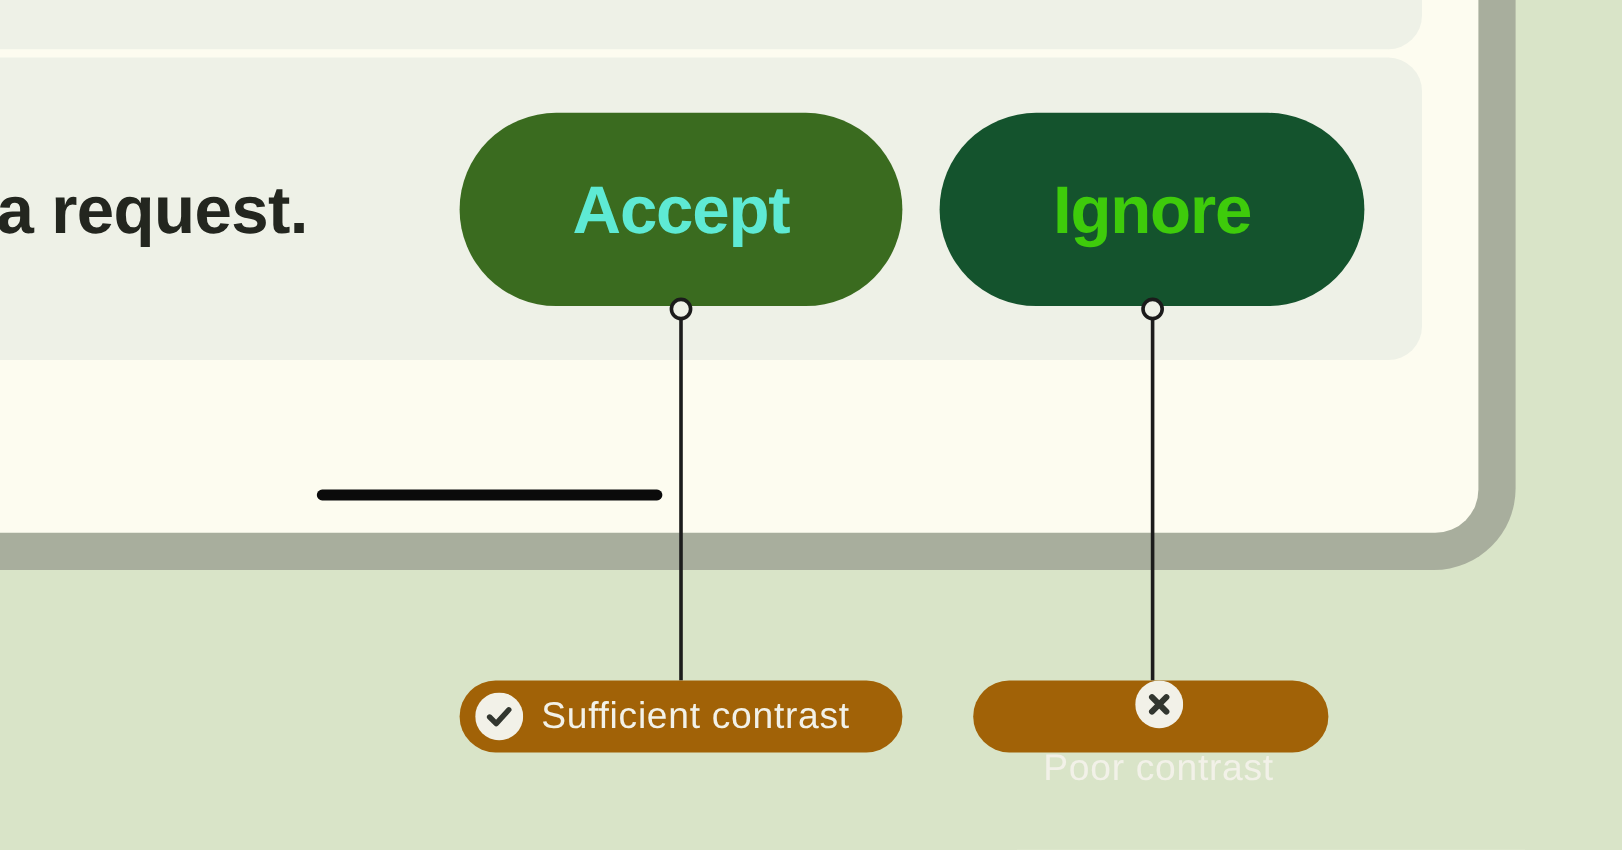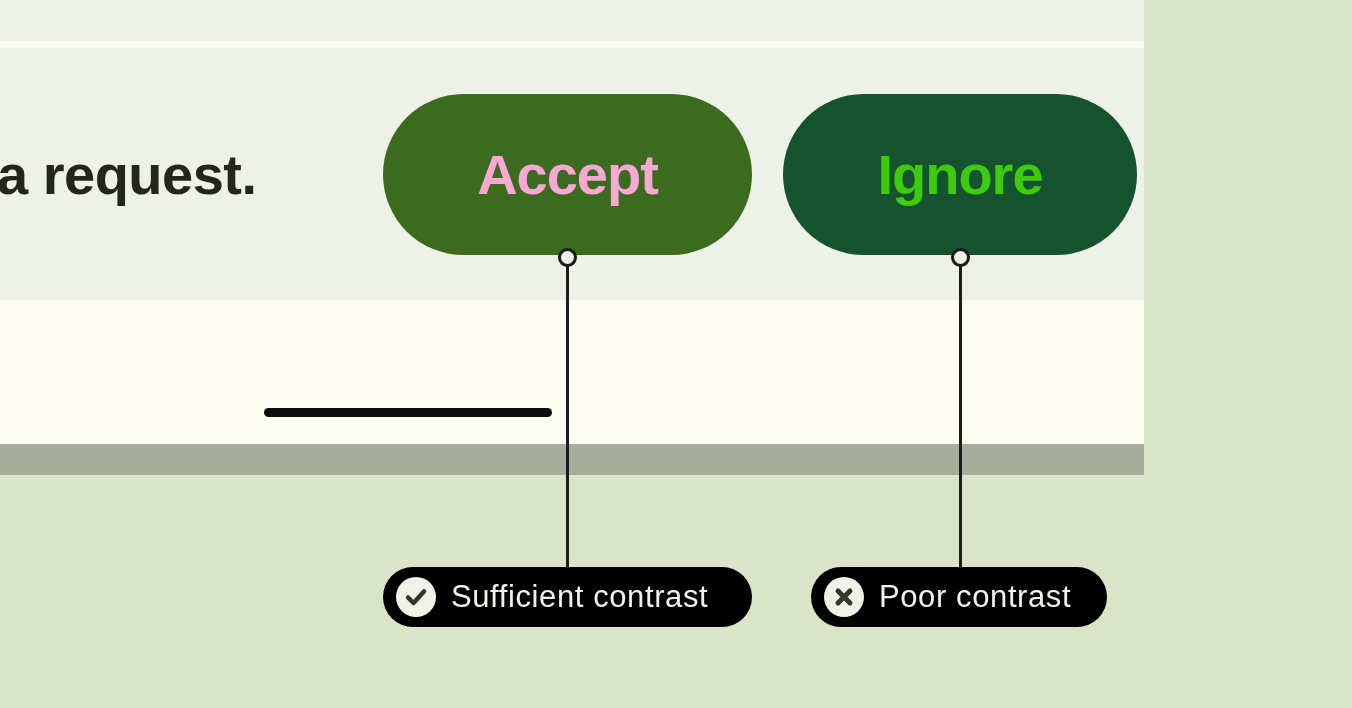--- a/index.html
+++ b/index.html
@@ -1,18 +1,18 @@
 <!DOCTYPE html>
 <html><head>
 <meta charset="utf-8">
 <style>
   html,body{margin:0;padding:0;background:#d9e4c8;}
   .stage{
     position:relative;
-    width:1144px;height:708px;
+    width:1352px;height:708px;
     overflow:hidden;
     background:#d9e4c8;
     font-family:"Liberation Sans", sans-serif;
   }
   .phone-frame{
     position:absolute;left:-80px;top:-80px;
     width:1343px;height:555px;
     background:#a8ae9d;
     border-radius:0 0 68px 0;
   }
@@ -39,21 +39,21 @@
   }
   .btn{
     position:absolute;top:94px;height:161px;
     border:none;outline:none;cursor:pointer;
     border-radius:81px;
     display:flex;align-items:center;justify-content:center;
     font-family:"Liberation Sans", sans-serif;
     font-size:56px;font-weight:700;letter-spacing:-1px;
     padding:0;
   }
-  .btn-accept{left:383px;width:369px;background:#3a6b1f;color:#f9a8d4;}
+  .btn-accept{left:383px;width:369px;background:#3a6b1f;color:#5eead4;}
   .btn-ignore{left:783px;width:354px;background:#14532d;color:#3ecb0b;}
   .underline{
     position:absolute;left:264px;top:408px;
     width:288px;height:9px;border-radius:5px;
     background:#0b0b0b;
   }
   .connector-line{
     position:absolute;top:265px;height:302px;width:3px;
     background:#1c1c1c;
   }
@@ -62,27 +62,27 @@
   .connector-dot{
     position:absolute;top:248px;
     width:13px;height:13px;
     border:3px solid #1b1b1b;border-radius:50%;
     background:#eef1e7;
   }
   .dot-1{left:558px;}
   .dot-2{left:951px;}
   .callout{
     position:absolute;top:567px;height:60px;
-    background:#000000;border-radius:30px;
+    background:#a16207;border-radius:30px;
     display:flex;align-items:center;
     padding-left:13px;box-sizing:border-box;
     gap:15px;
   }
   .callout-1{left:383px;width:369px;}
-  .callout-2{left:811px;width:296px;}
+  .callout-2{left:811px;width:296px;flex-direction:column;}
   .callout-icon{width:40px;height:40px;flex:0 0 auto;display:block;}
   .callout-icon svg{display:block;}
   .callout-label{
     font-size:31px;font-weight:500;letter-spacing:0.6px;
     color:#f2f1e8;white-space:nowrap;
   }
 </style>
 </head>
 <body>
 

